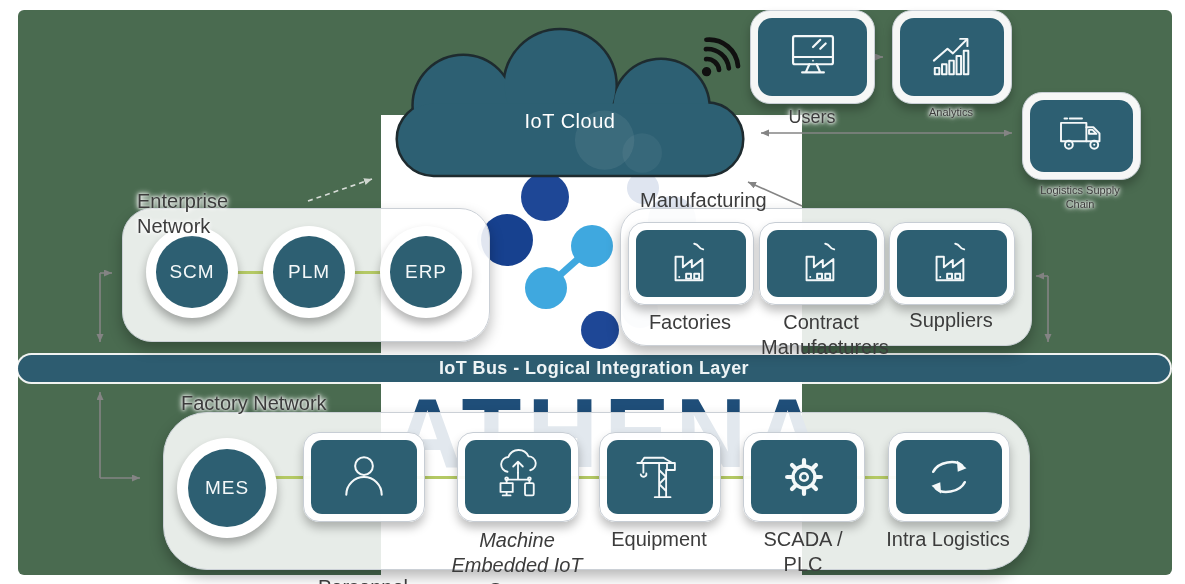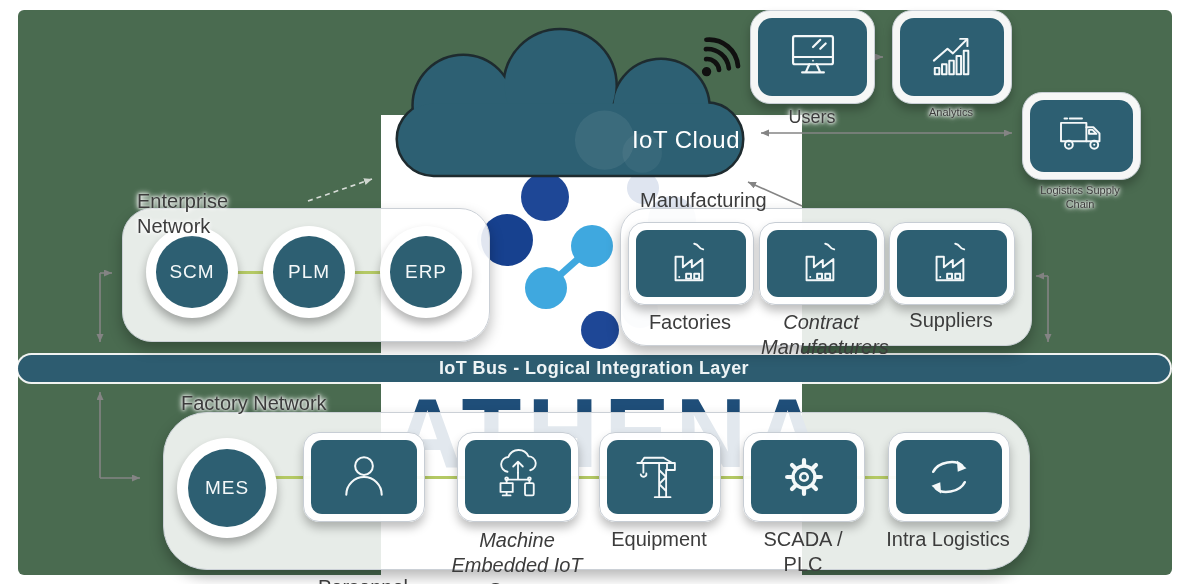--- a/index.html
+++ b/index.html
@@ -23,21 +23,21 @@
   .tile{background:rgba(255,255,255,.95);border:1px solid #c7cdd4;border-radius:16px;
         box-shadow:0 6px 10px rgba(0,0,0,.25);}
   .tile-inner{position:absolute;left:7px;top:7px;right:7px;bottom:7px;background:#2d5f72;
         border-radius:11px;display:flex;align-items:center;justify-content:center;}
   .cap{font-size:20px;color:#3c3c3c;text-align:center;line-height:1.25;}
   .halo{text-shadow:0 0 3px #fff,0 0 5px #fff,0 0 6px #fff;}
   .circ{border-radius:50%;}
   .navy{background:#1e4796;} .navy-d{background:#17418f;}
   .lblue{background:#3fa8df;} .lgray{background:#dfe5f0;}
   .yline{background:#b4c964;height:2.5px;}
-  .cloud-label{color:#ffffff;font-size:24px;letter-spacing:.5px;text-align:right;margin-top:16px;}
+  .cloud-label{color:#ffffff;font-size:20px;letter-spacing:.5px;text-align:center;}
   svg{display:block;}
   .icon-stroke{stroke:#f4f8f9;fill:none;stroke-width:2.4;stroke-linecap:round;stroke-linejoin:round;}
 </style>
 </head>
 <body>
 
 <div class="stage">
 
   <div class="abs green-bg"></div>
   <div class="abs band"></div>
@@ -134,21 +134,21 @@
       <svg width="52" height="52" viewBox="0 0 64 64" class="icon-stroke">
         <path d="M36 7 c7 1 4 6 11 7"></path>
         <path d="M13 52 V23 h9 v13 l11 -9 v9 l13 -10 v26 z"></path>
         <circle cx="17.5" cy="48" r="1.2" fill="#f4f8f9" stroke="none"></circle>
         <rect x="26" y="44" width="6" height="6"></rect>
         <rect x="36" y="44" width="6" height="6"></rect>
       </svg>
     </div>
   </div>
   <div class="abs cap" style="left:628px;top:310px;width:124px;">Factories</div>
-  <div class="abs cap" style="left:761px;top:310px;width:120px;font-style:italic;">Contract Manufacturers</div>
+  <div class="abs cap" style="left:761px;top:310px;width:120px;">Contract Manufacturers</div>
   <div class="abs cap" style="left:889px;top:308px;width:124px;">Suppliers</div>
 
   <div class="abs ring" style="left:177px;top:438px;width:100px;height:100px;text-align:right;">
     <div class="ring-inner">
         <span>MES</span>
       </div>
   </div>
 
   <div class="abs tile" style="left:303px;top:432px;width:120px;height:88px;">
     <div class="tile-inner">

